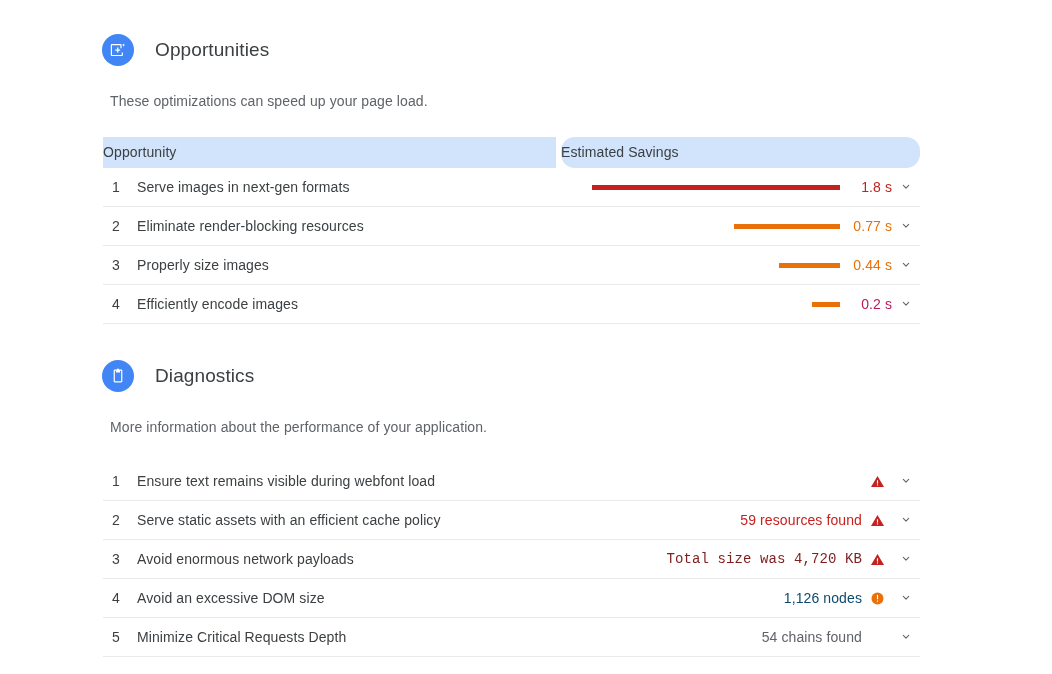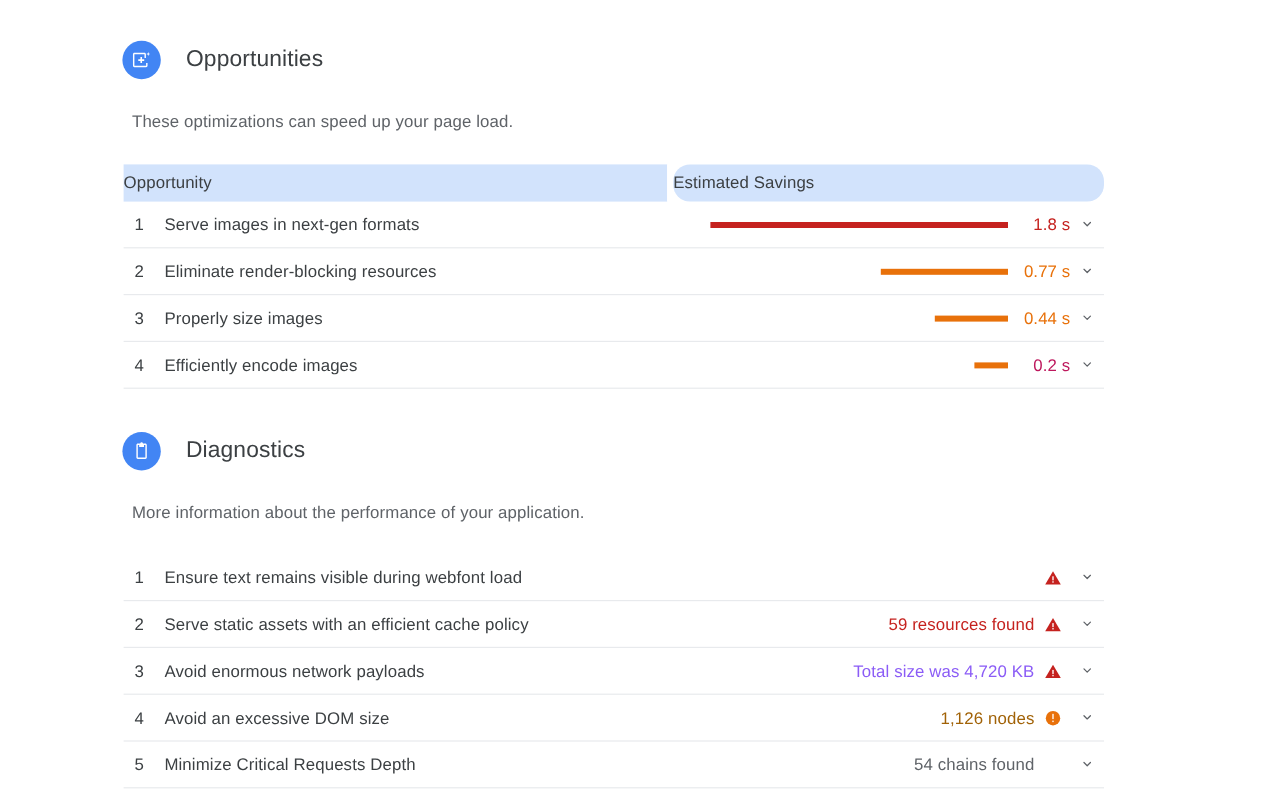--- a/index.html
+++ b/index.html
@@ -282,38 +282,38 @@
           </div>
           <div class="chev">
             <svg width="14" height="14" viewBox="0 0 24 24" aria-hidden="true">
               <path d="M7.4 9.3 12 13.9l4.6-4.6" fill="none" stroke="#5f6368" stroke-width="1.8" stroke-linecap="round" stroke-linejoin="round"></path>
             </svg>
           </div>
         </div>
         <div class="row">
           <div class="row-num">3</div>
           <div class="row-label">Avoid enormous network payloads</div>
-          <div class="diag-value red" style="color: #8b5cf6;">Total size was 4,720 KB</div>
+          <div class="diag-value red" style="color: #7f1d1d; font-family: Liberation Mono, monospace;">Total size was 4,720 KB</div>
           <div class="badge-slot">
             <svg width="15" height="15" viewBox="0 0 24 24" aria-hidden="true">
               <path d="M12 3.2 22.4 20.8H1.6z" fill="#c5221f"></path>
               <rect x="11.1" y="10" width="1.8" height="5.4" fill="#ffffff"></rect>
               <rect x="11.1" y="16.6" width="1.8" height="1.9" fill="#ffffff"></rect>
             </svg>
           </div>
           <div class="chev">
             <svg width="14" height="14" viewBox="0 0 24 24" aria-hidden="true">
               <path d="M7.4 9.3 12 13.9l4.6-4.6" fill="none" stroke="#5f6368" stroke-width="1.8" stroke-linecap="round" stroke-linejoin="round"></path>
             </svg>
           </div>
         </div>
         <div class="row">
           <div class="row-num">4</div>
           <div class="row-label">Avoid an excessive DOM size</div>
-          <div class="diag-value orange" style="color: #a16207;">1,126 nodes</div>
+          <div class="diag-value orange" style="color: #0c4a6e;">1,126 nodes</div>
           <div class="badge-slot">
             <svg width="15" height="15" viewBox="0 0 24 24" aria-hidden="true">
               <circle cx="12" cy="12" r="9.6" fill="#e8710a"></circle>
               <rect x="11.1" y="6.2" width="1.8" height="7" fill="#ffffff"></rect>
               <rect x="11.1" y="15.2" width="1.8" height="2" fill="#ffffff"></rect>
             </svg>
           </div>
           <div class="chev">
             <svg width="14" height="14" viewBox="0 0 24 24" aria-hidden="true">
               <path d="M7.4 9.3 12 13.9l4.6-4.6" fill="none" stroke="#5f6368" stroke-width="1.8" stroke-linecap="round" stroke-linejoin="round"></path>

